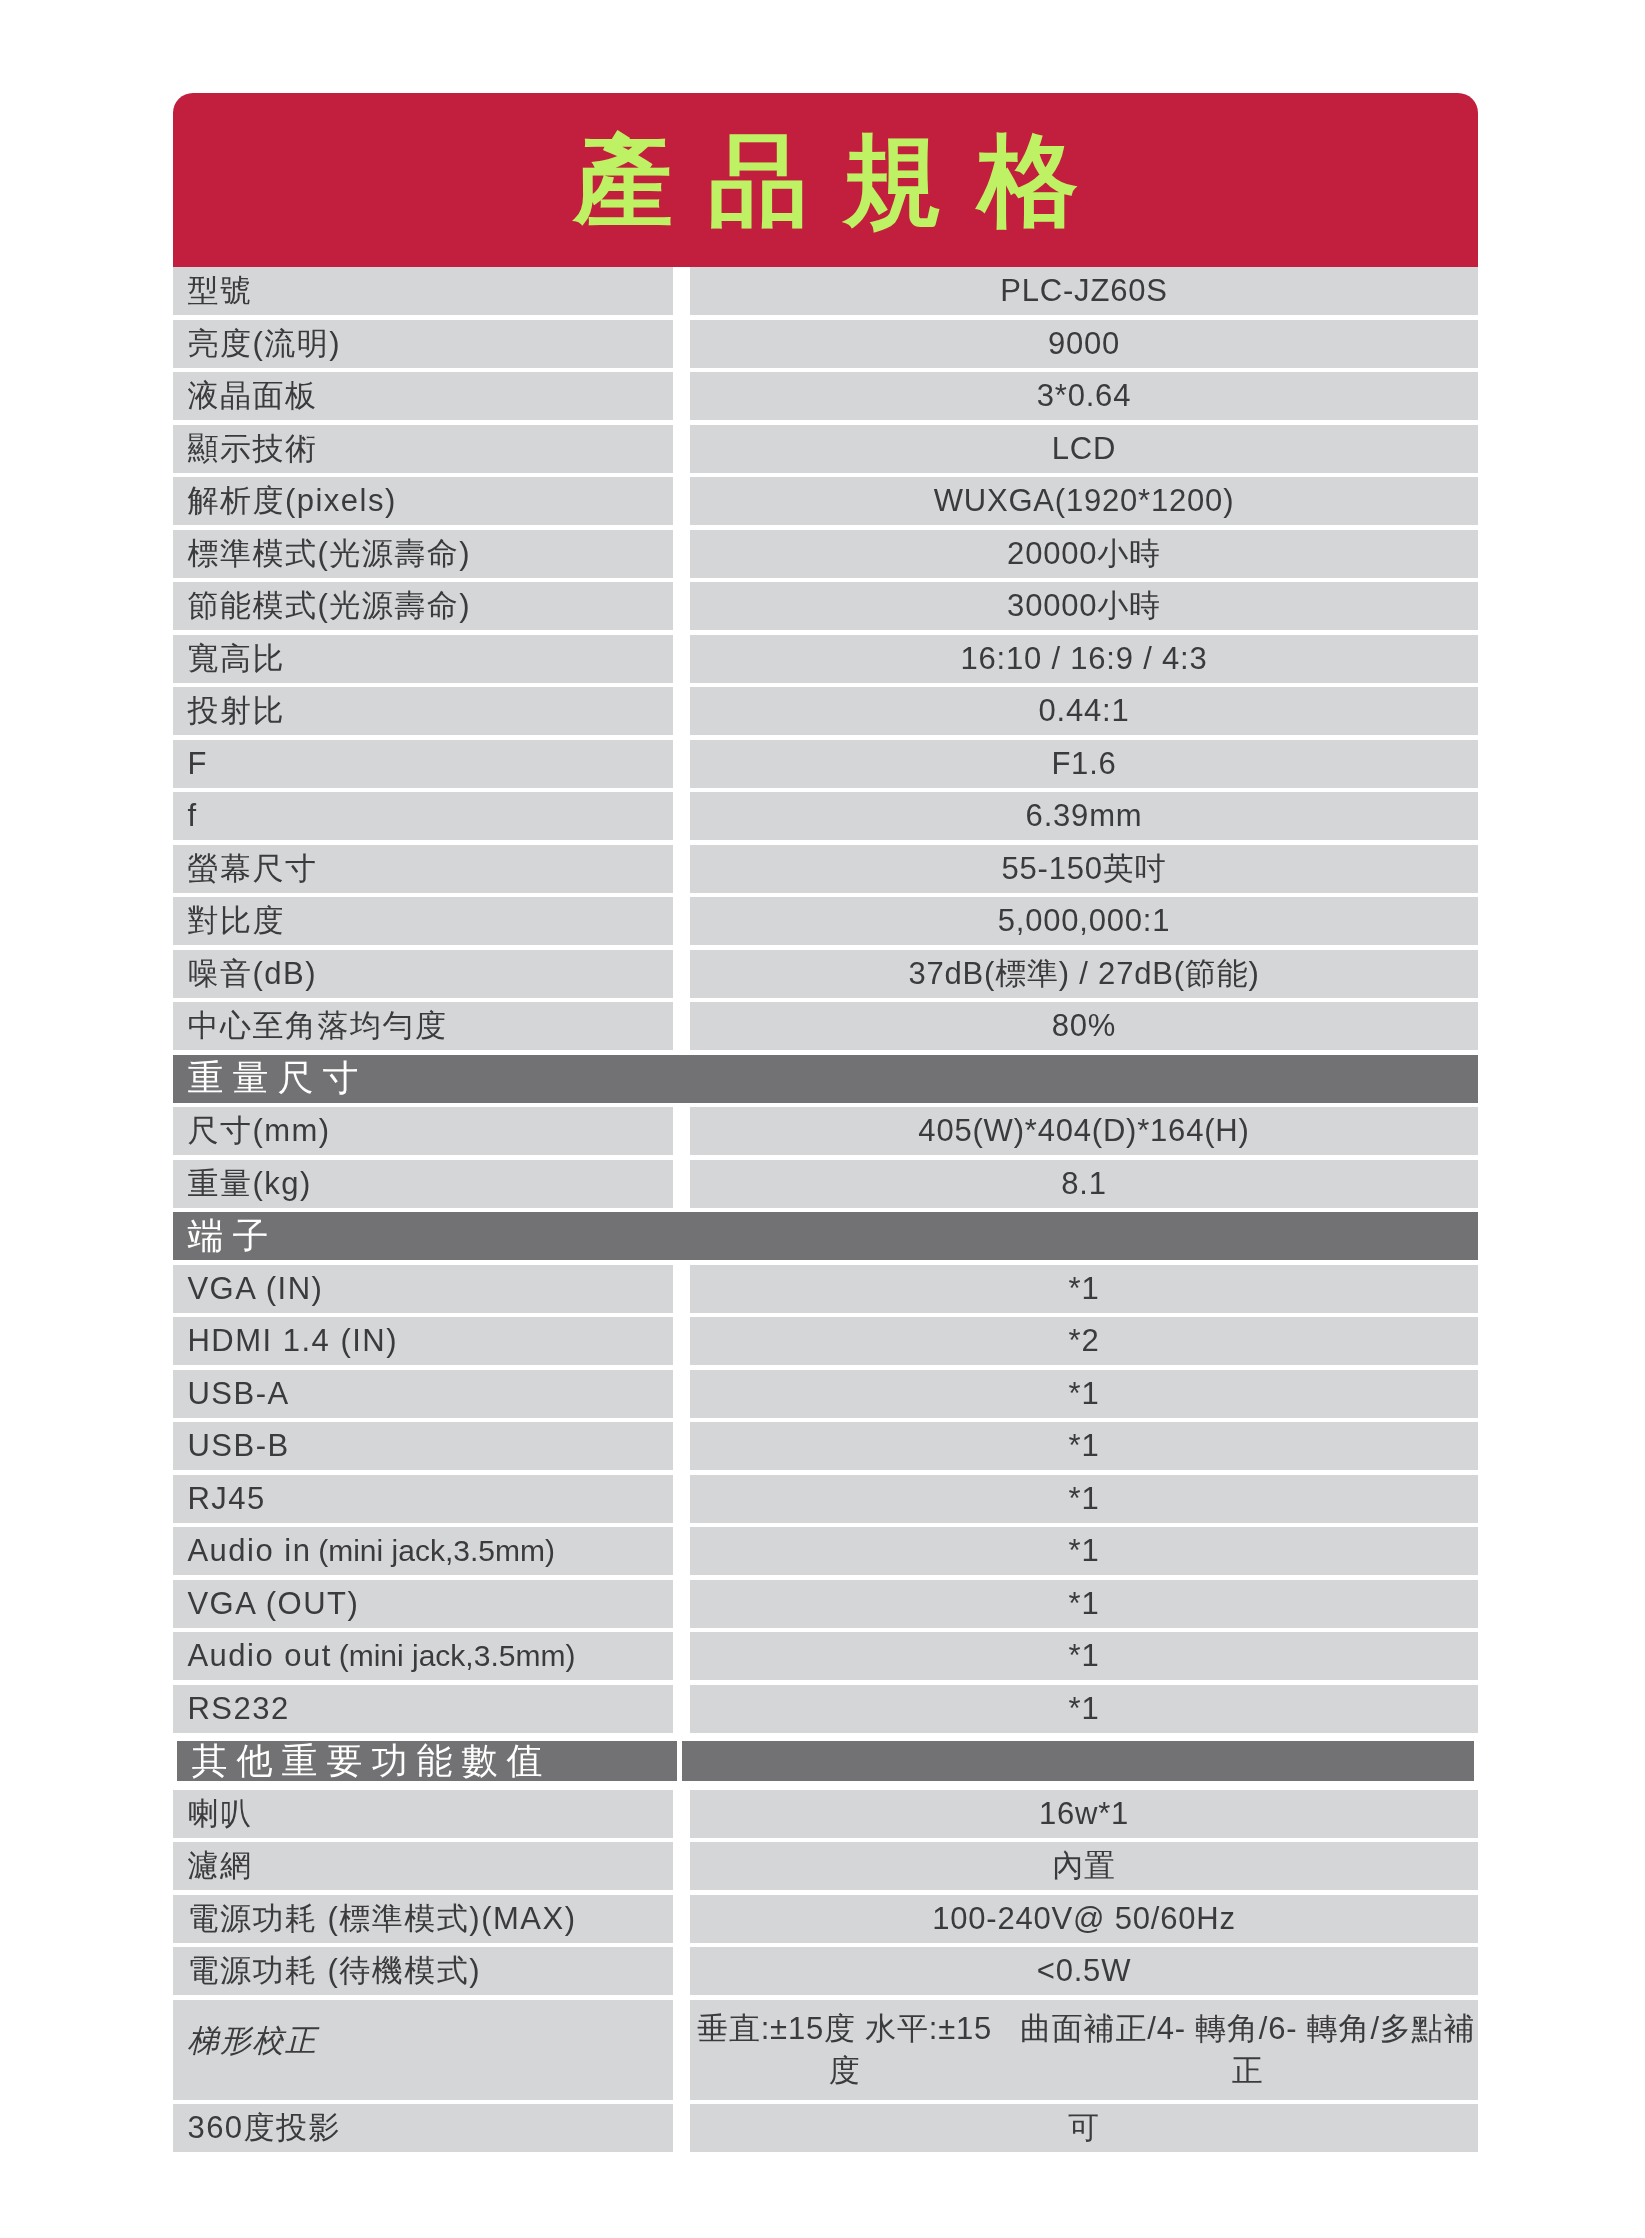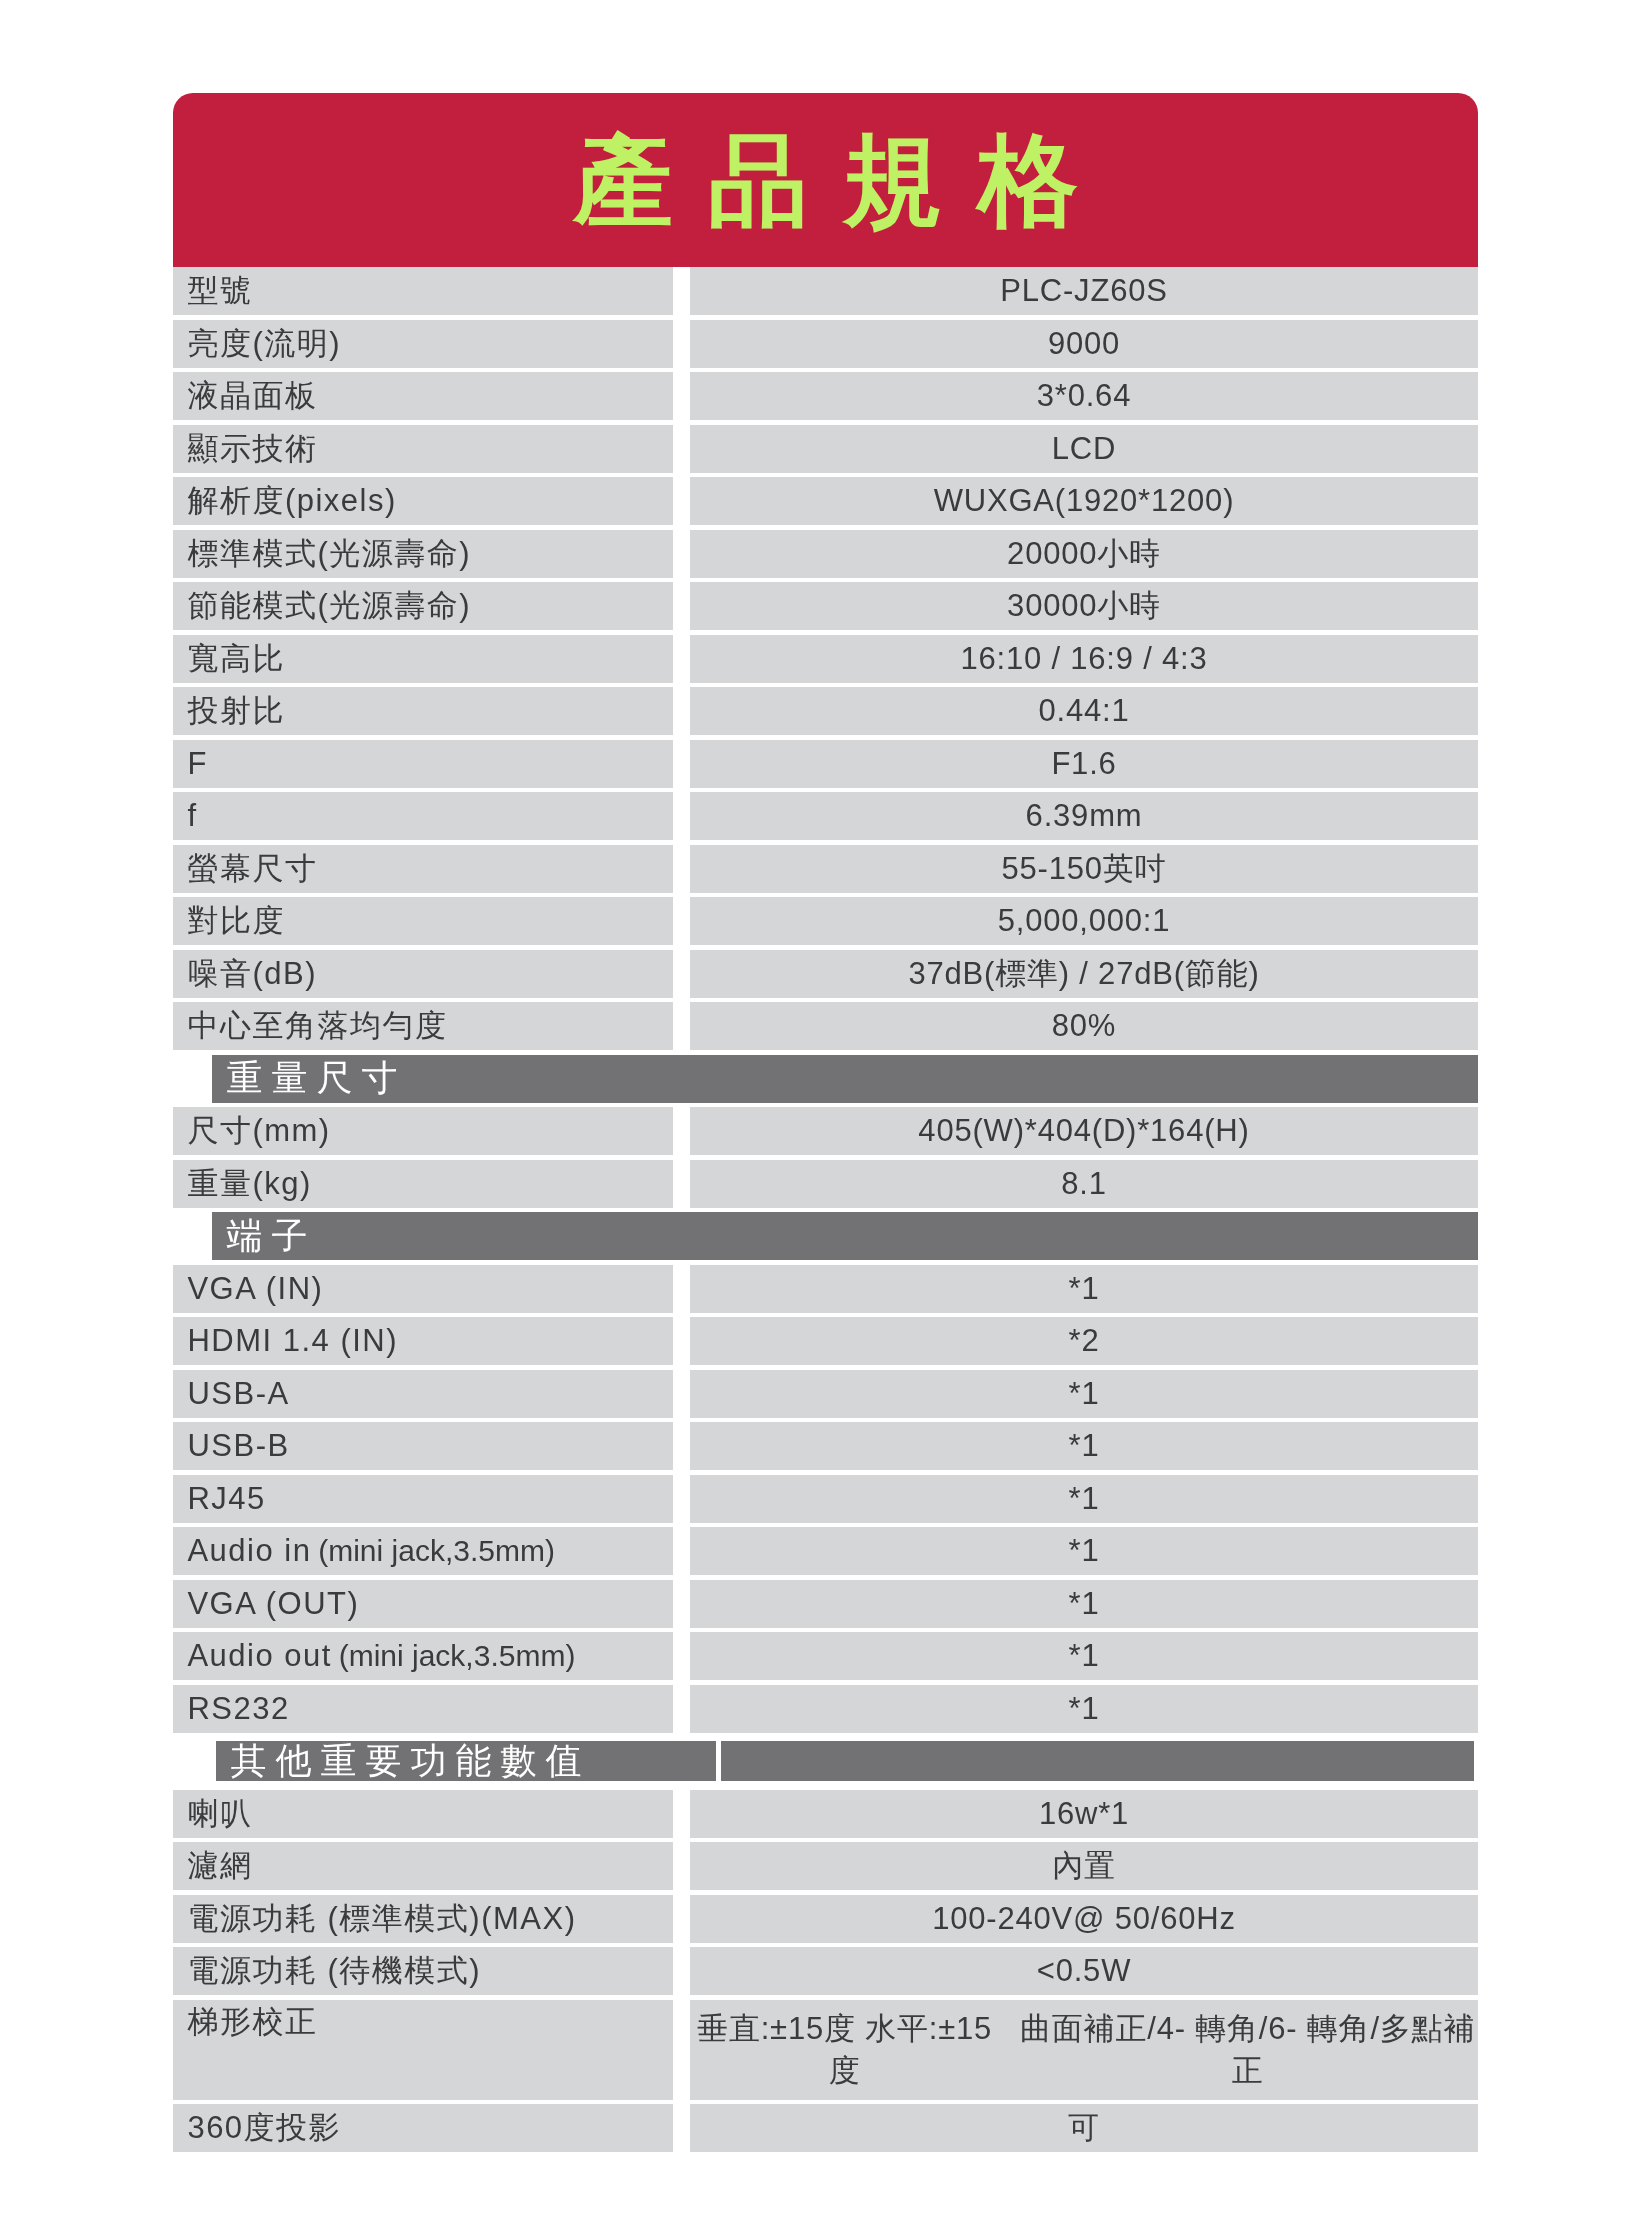--- a/index.html
+++ b/index.html
@@ -74,39 +74,39 @@
     justify-content: center;
     text-align: center;
   }
   .cell .note {
     font-size: 30px;
     letter-spacing: 0;
     margin-left: 6.8px;
   }
   .row.tall .label {
     align-items: flex-start;
-    padding-top: 1px;
+    padding-top: 20px;
+    font-style: italic;
   }
   .row.tall .value {
     flex-direction: row;
     justify-content: center;
     gap: 18px;
   }
   .section {
     height: 48px;
     background: #727173;
     display: flex;
     align-items: center;
     box-sizing: border-box;
     padding-left: 14.4px;
     color: #ffffff;
     font-size: 36px;
     letter-spacing: 9px;
     white-space: nowrap;
-    margin-left: 39px;
   }
   .section.split {
     padding: 4px;
     background: transparent;
     gap: 5.3px;
   }
   .section.split .seg {
     background: #727173;
     height: 100%;
     display: flex;

